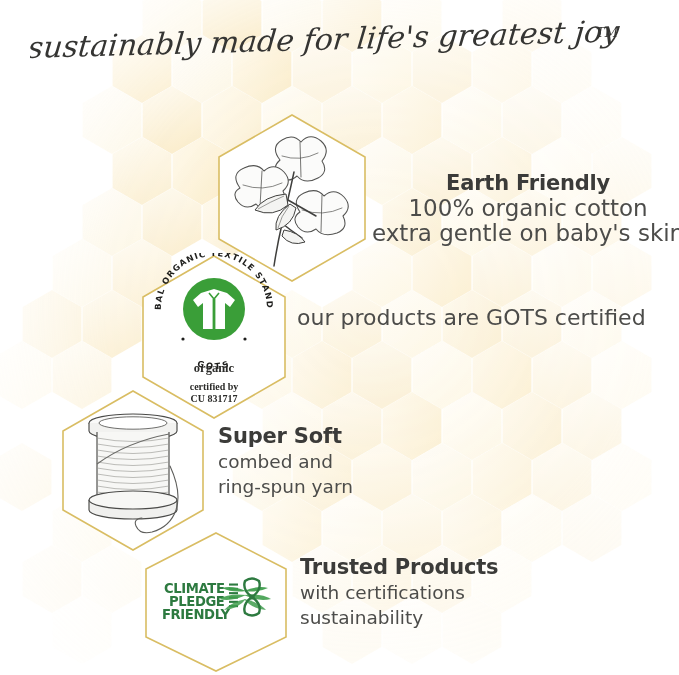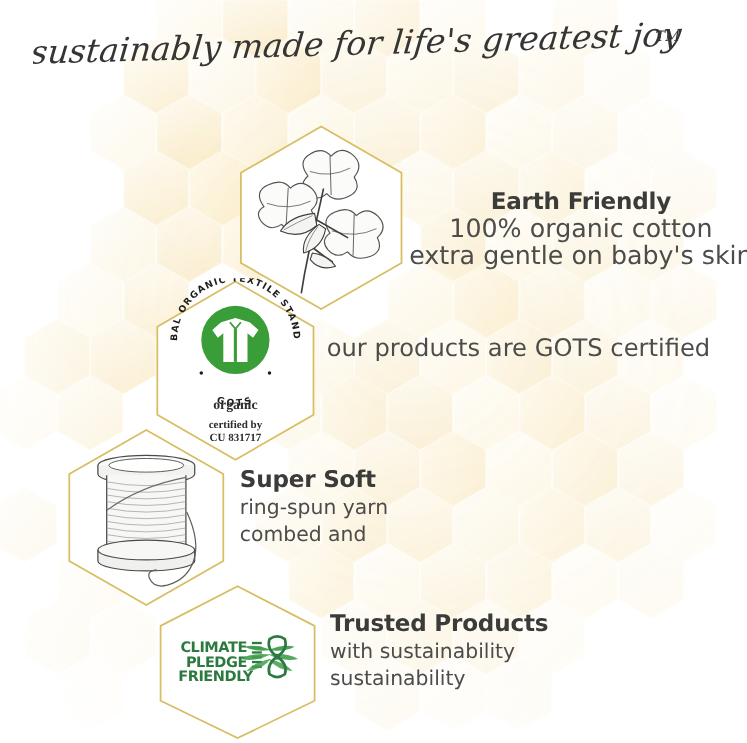--- a/index.html
+++ b/index.html
@@ -325,22 +325,22 @@
           <path d="M32,112 L32,122 A44,9 0 0 0 120,122 L120,112" fill="#f0f0ee"></path>
           <ellipse cx="76" cy="112" rx="44" ry="9" fill="#f7f7f5"></ellipse>
         </g>
 
         <path d="M113,78 q12,26 6,44 q-6,17 -24,22 q-12,3 -16,-6 q-3,-7 6,-8" fill="none" stroke="#5d5d5a" stroke-width="1.1" stroke-linecap="round"></path>
       </svg>
     </div>
 
     <div class="ftext" style="left:218px;top:424px;">
       <div class="ftitle">Super Soft</div>
+      <div class="fline">combed and</div>
       <div class="fline">ring-spun yarn</div>
-      <div class="fline">combed and</div>
     </div>
   </div>
 
   <div class="feature r4" style="left:0;top:0;width:679px;height:675px;">
 
     <div class="hexwrap" style="left:140px;top:531px;">
       <svg width="152" height="142" viewBox="0 0 152 142">
         <polygon points="76,2 146,38 146,106 76,140 6,106 6,38" fill="#ffffff" stroke="#d9bd63" stroke-width="1.6"></polygon>
 
         <g font-family="DejaVu Sans, sans-serif" font-weight="bold" fill="#2d7a40" font-size="13.2" letter-spacing="-0.4">
@@ -369,18 +369,18 @@
           </g>
 
           <path d="M105,50 q7,-5 14,0 q3,9 -7,16 q10,7 7,16 q-7,5 -14,0 q-3,-9 7,-16 q-10,-7 -7,-16z" fill="none" stroke="#2d7a40" stroke-width="2.4" stroke-linejoin="round"></path>
           <circle cx="112" cy="66" r="2.6" fill="#2d7a40"></circle>
         </g>
       </svg>
     </div>
 
     <div class="ftext" style="left:300px;top:555px;">
       <div class="ftitle">Trusted Products</div>
-      <div class="fline">with sustainability</div>
+      <div class="fline">with certifications</div>
       <div class="fline">sustainability</div>
     </div>
   </div>
 
 </div>
 
 </body></html>

